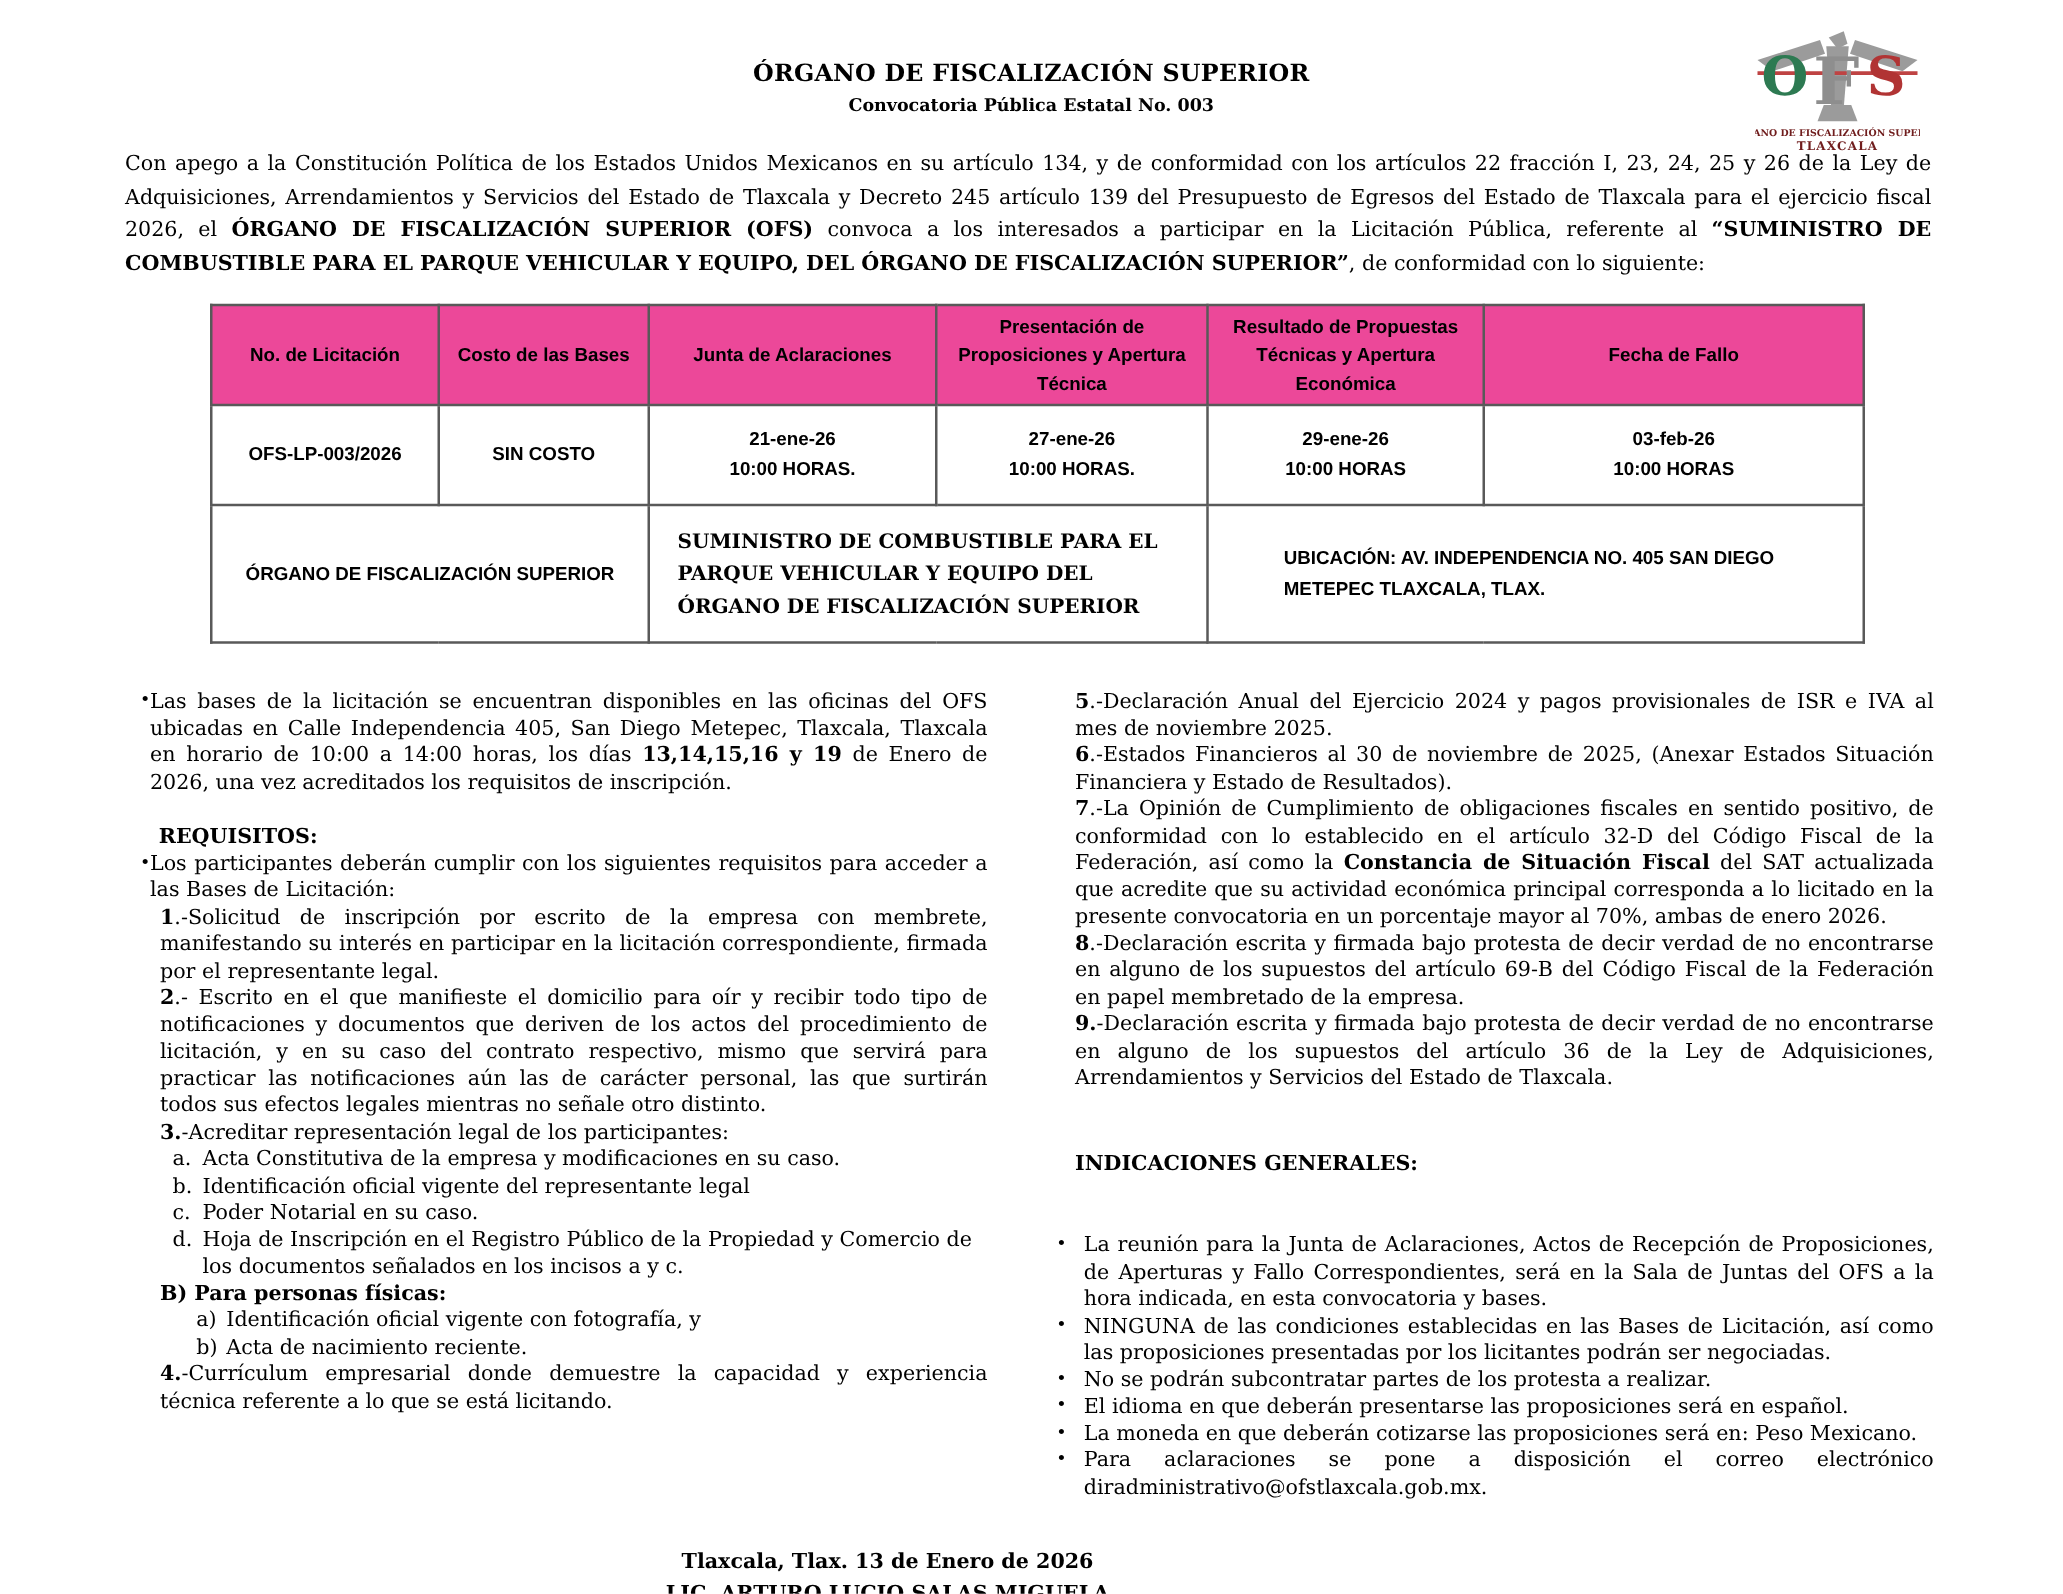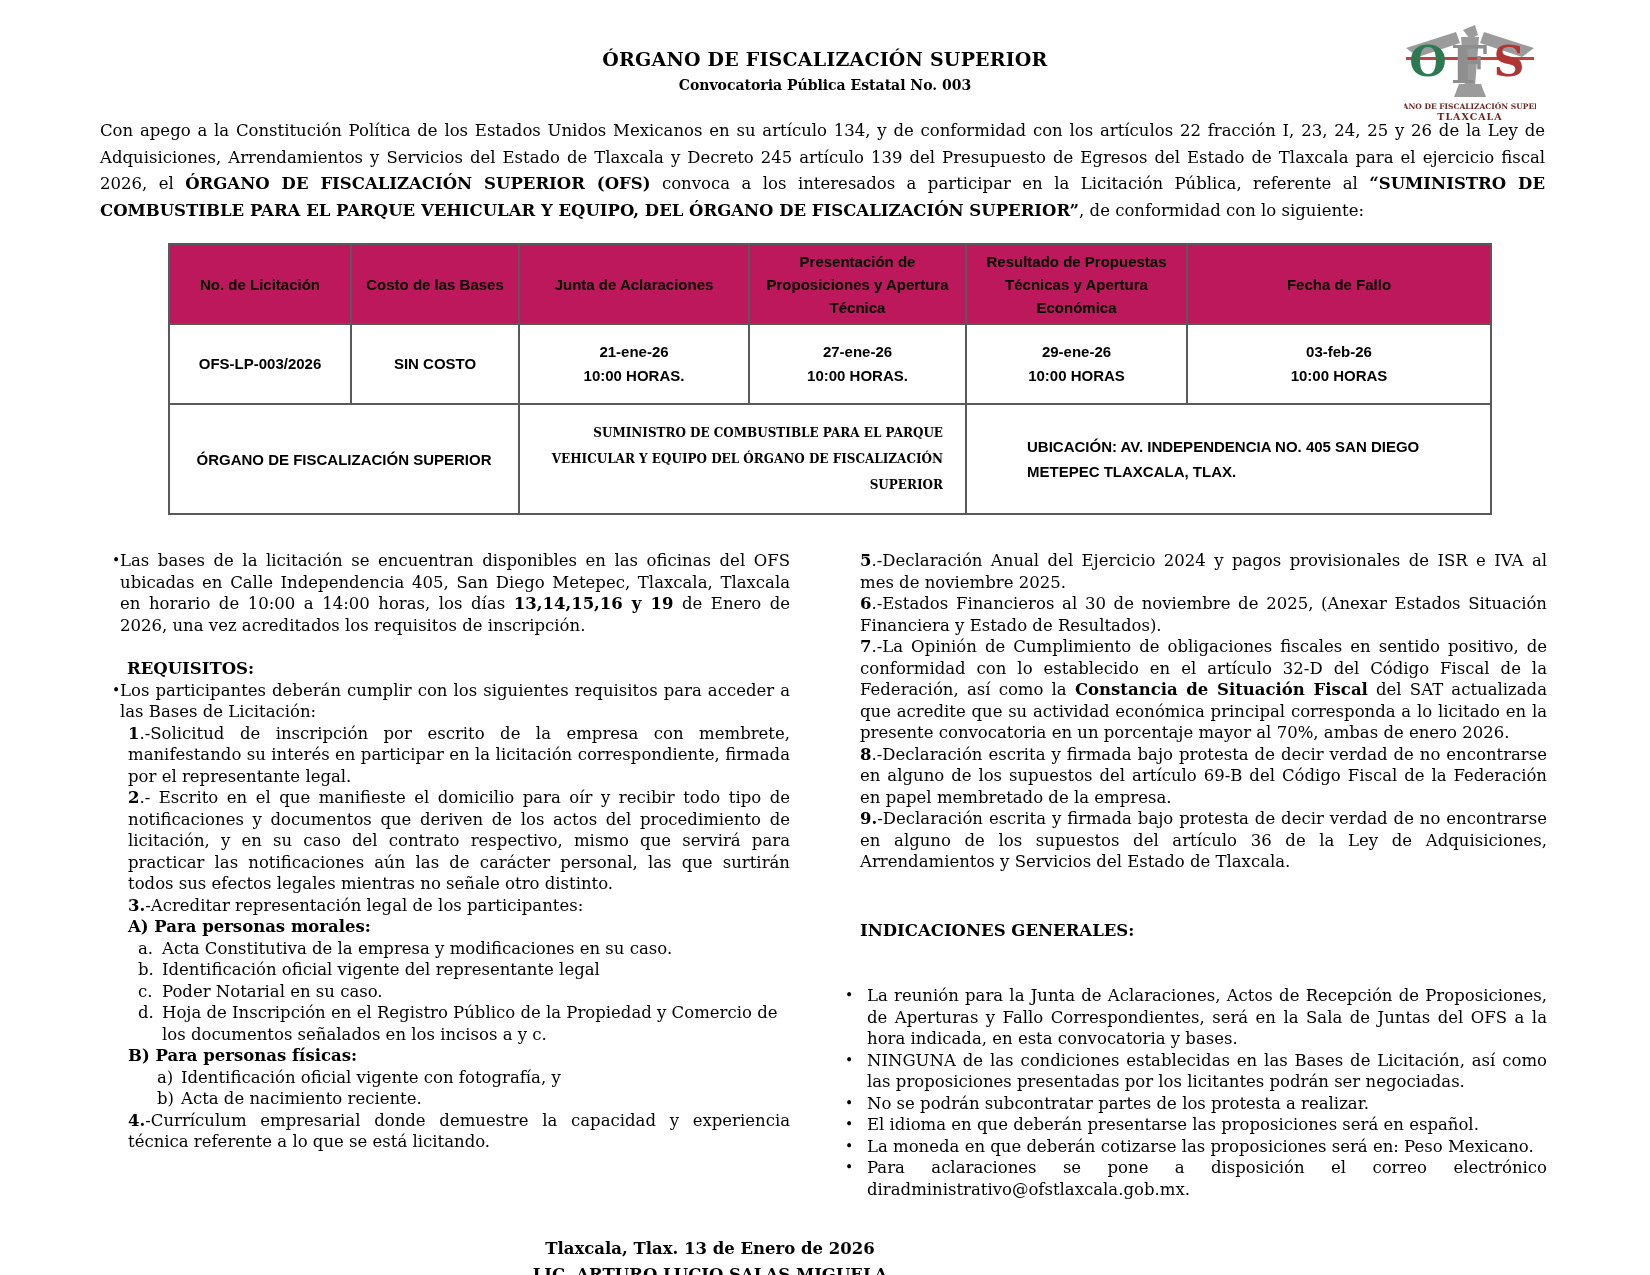--- a/index.html
+++ b/index.html
@@ -24,36 +24,36 @@
   }
   .b { font-weight:700; }
 
   
   .tender-table {
     margin:19px 0 0 168px; width:1322px;
     border-collapse:collapse; table-layout:fixed;
   }
   .tender-table th, .tender-table td { border:2px solid #595959; }
   .tender-table th {
-    background:#be185d; height:80px; vertical-align:middle; text-align:center;
+    background:#ec4899; height:80px; vertical-align:middle; text-align:center;
     font-family:"Liberation Sans","DejaVu Sans",sans-serif;
     font-size:15px; font-weight:700; line-height:23px; padding:0 8px;
   }
   .row-values td {
     height:80px; vertical-align:middle; text-align:center;
     font-family:"Liberation Sans","DejaVu Sans",sans-serif;
     font-size:15px; font-weight:700; line-height:24px;
   }
   .row-desc td { height:110px; vertical-align:middle; }
   .cell-entity {
     font-family:"Liberation Sans","DejaVu Sans",sans-serif;
     font-size:15px; font-weight:700; text-align:center;
   }
   .cell-object {
-    font-size:12px; font-weight:700; text-align:right;
+    font-size:16px; font-weight:700; text-align:left;
     line-height:26px; padding:12px 22px;
     font-family:"DejaVu Serif","Liberation Serif",serif;
   }
   .cell-location {
     font-family:"Liberation Sans","DejaVu Sans",sans-serif;
     font-size:15px; font-weight:700; text-align:left;
     padding-left:60px; line-height:25px;
   }
   .loc-inner { width:410px; }
 
@@ -189,21 +189,20 @@
         <span class="bullet-marker">•</span>
         <div class="bullet-text">Los participantes deberán cumplir con los siguientes requisitos para acceder a las Bases de Licitación:</div>
       </div>
 
       <div class="num"><span class="b">1</span><span>.-Solicitud de inscripción por escrito de la empresa con membrete, manifestando su interés en participar en la licitación correspondiente, firmada por el representante legal.</span></div>
 
       <div class="num"><span class="b">2</span><span>.- Escrito en el que manifieste el domicilio para oír y recibir todo tipo de notificaciones y documentos que deriven de los actos del procedimiento de licitación, y en su caso del contrato respectivo, mismo que servirá para practicar las notificaciones aún las de carácter personal, las que surtirán todos sus efectos legales mientras no señale otro distinto.</span></div>
 
       <div class="num"><span class="b">3.</span><span>-Acreditar representación legal de los participantes:</span></div>
 
-      <div class="sub-heading">A) Para personas morales:</div>
 
       <div class="sub-item">
         <span class="sub-marker">a.</span>
         <div class="sub-text">Acta Constitutiva de la empresa y modificaciones en su caso.</div>
       </div>
       <div class="sub-item">
         <span class="sub-marker">b.</span>
         <div class="sub-text">Identificación oficial vigente del representante legal</div>
       </div>
       <div class="sub-item">

